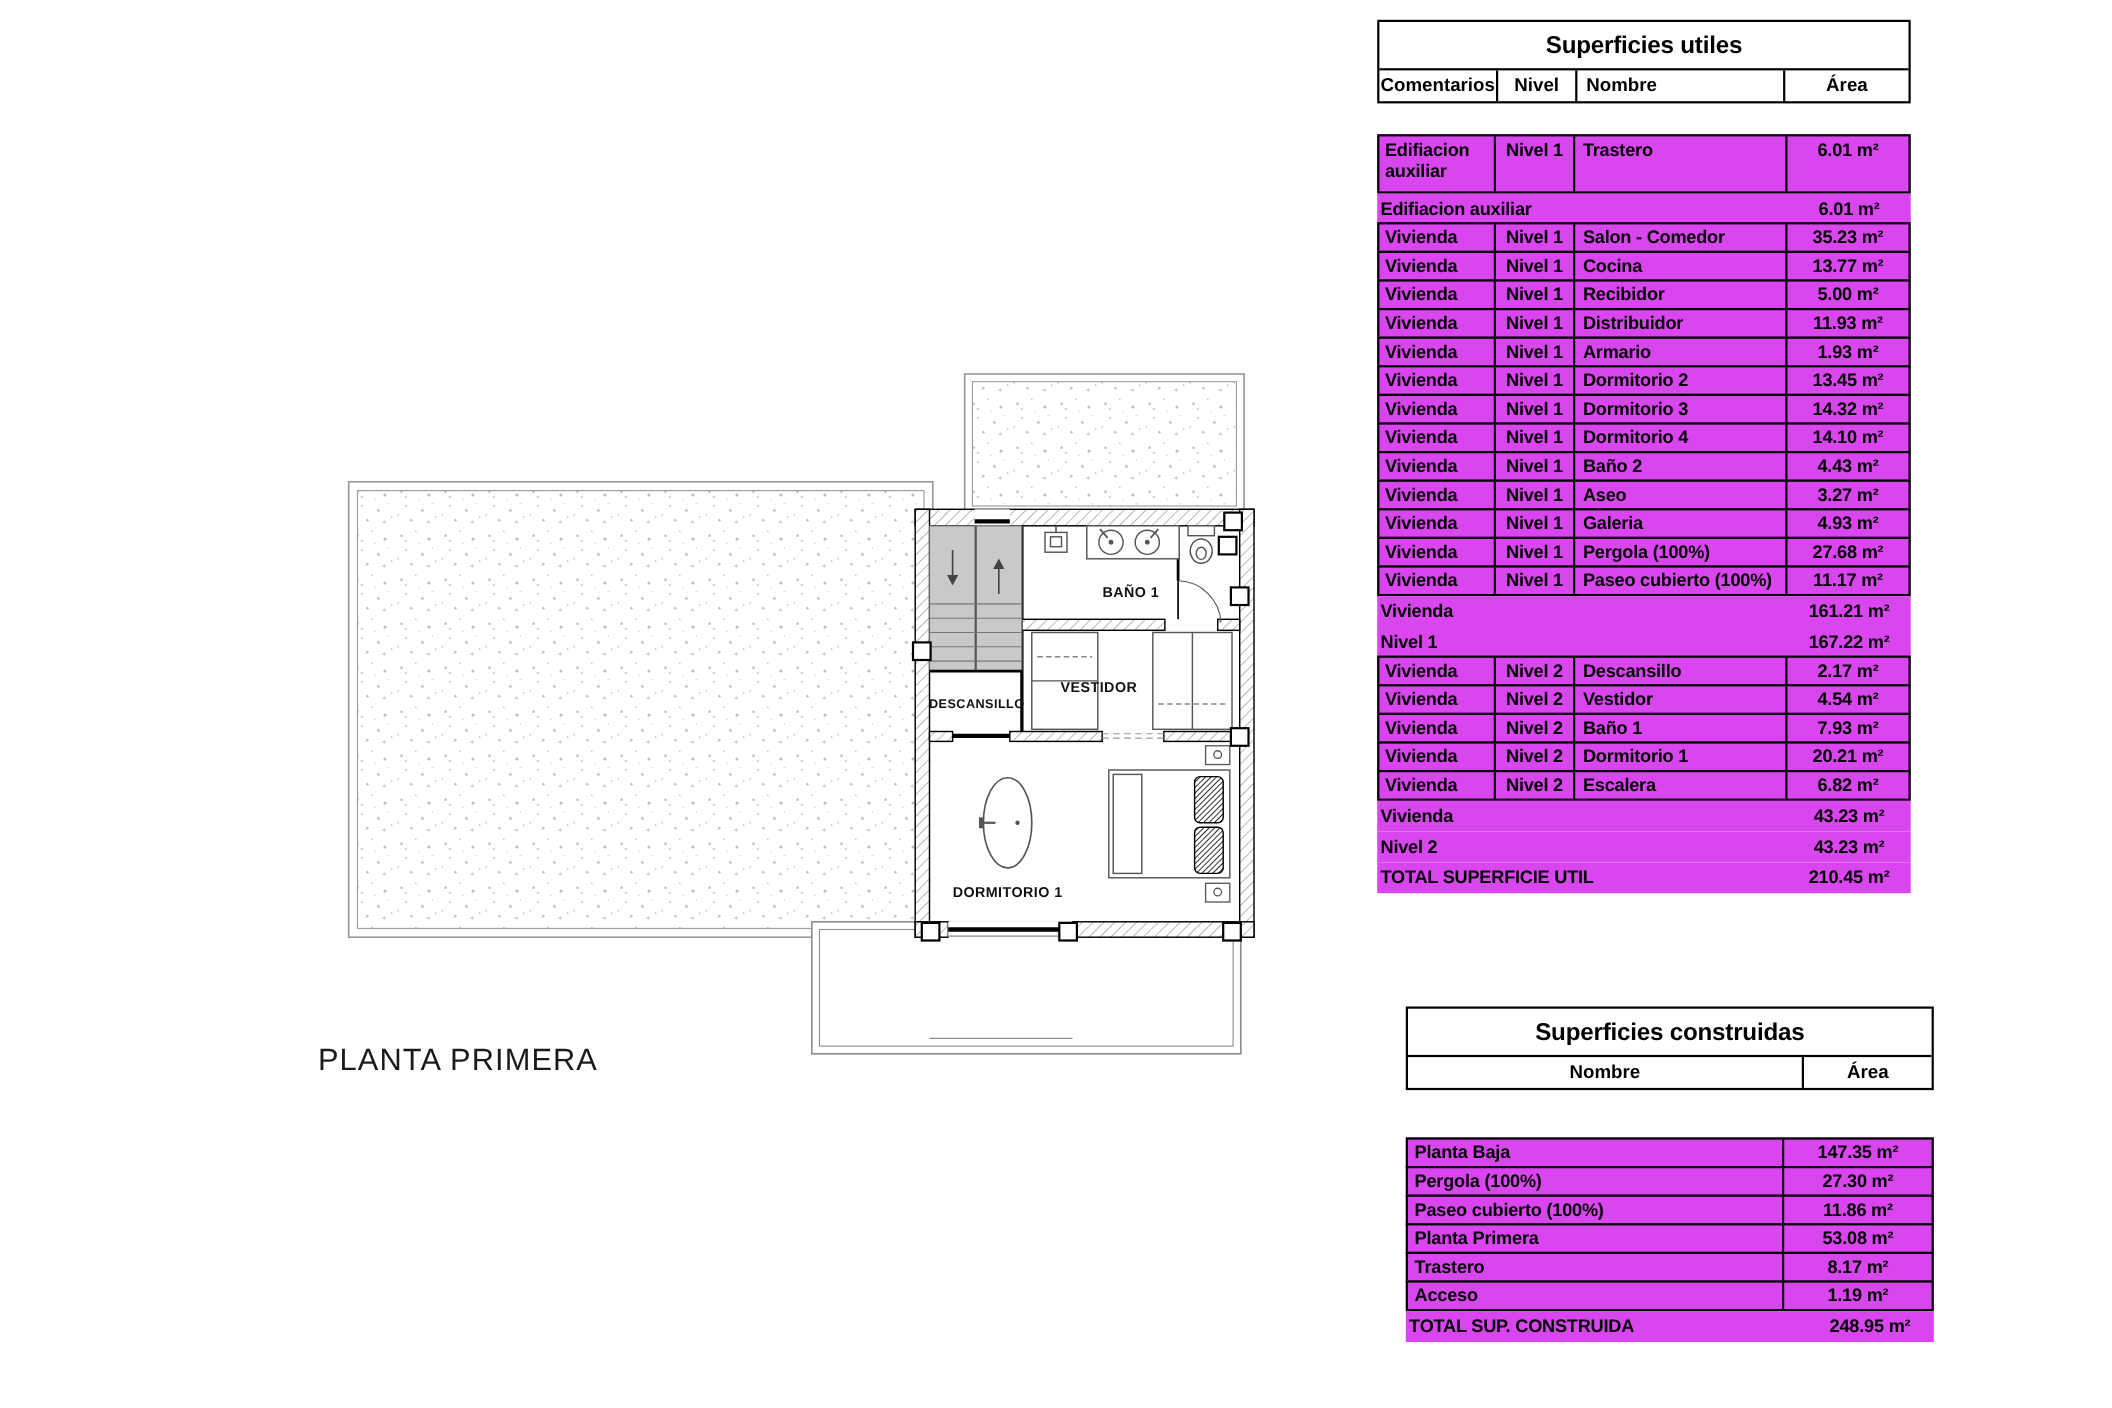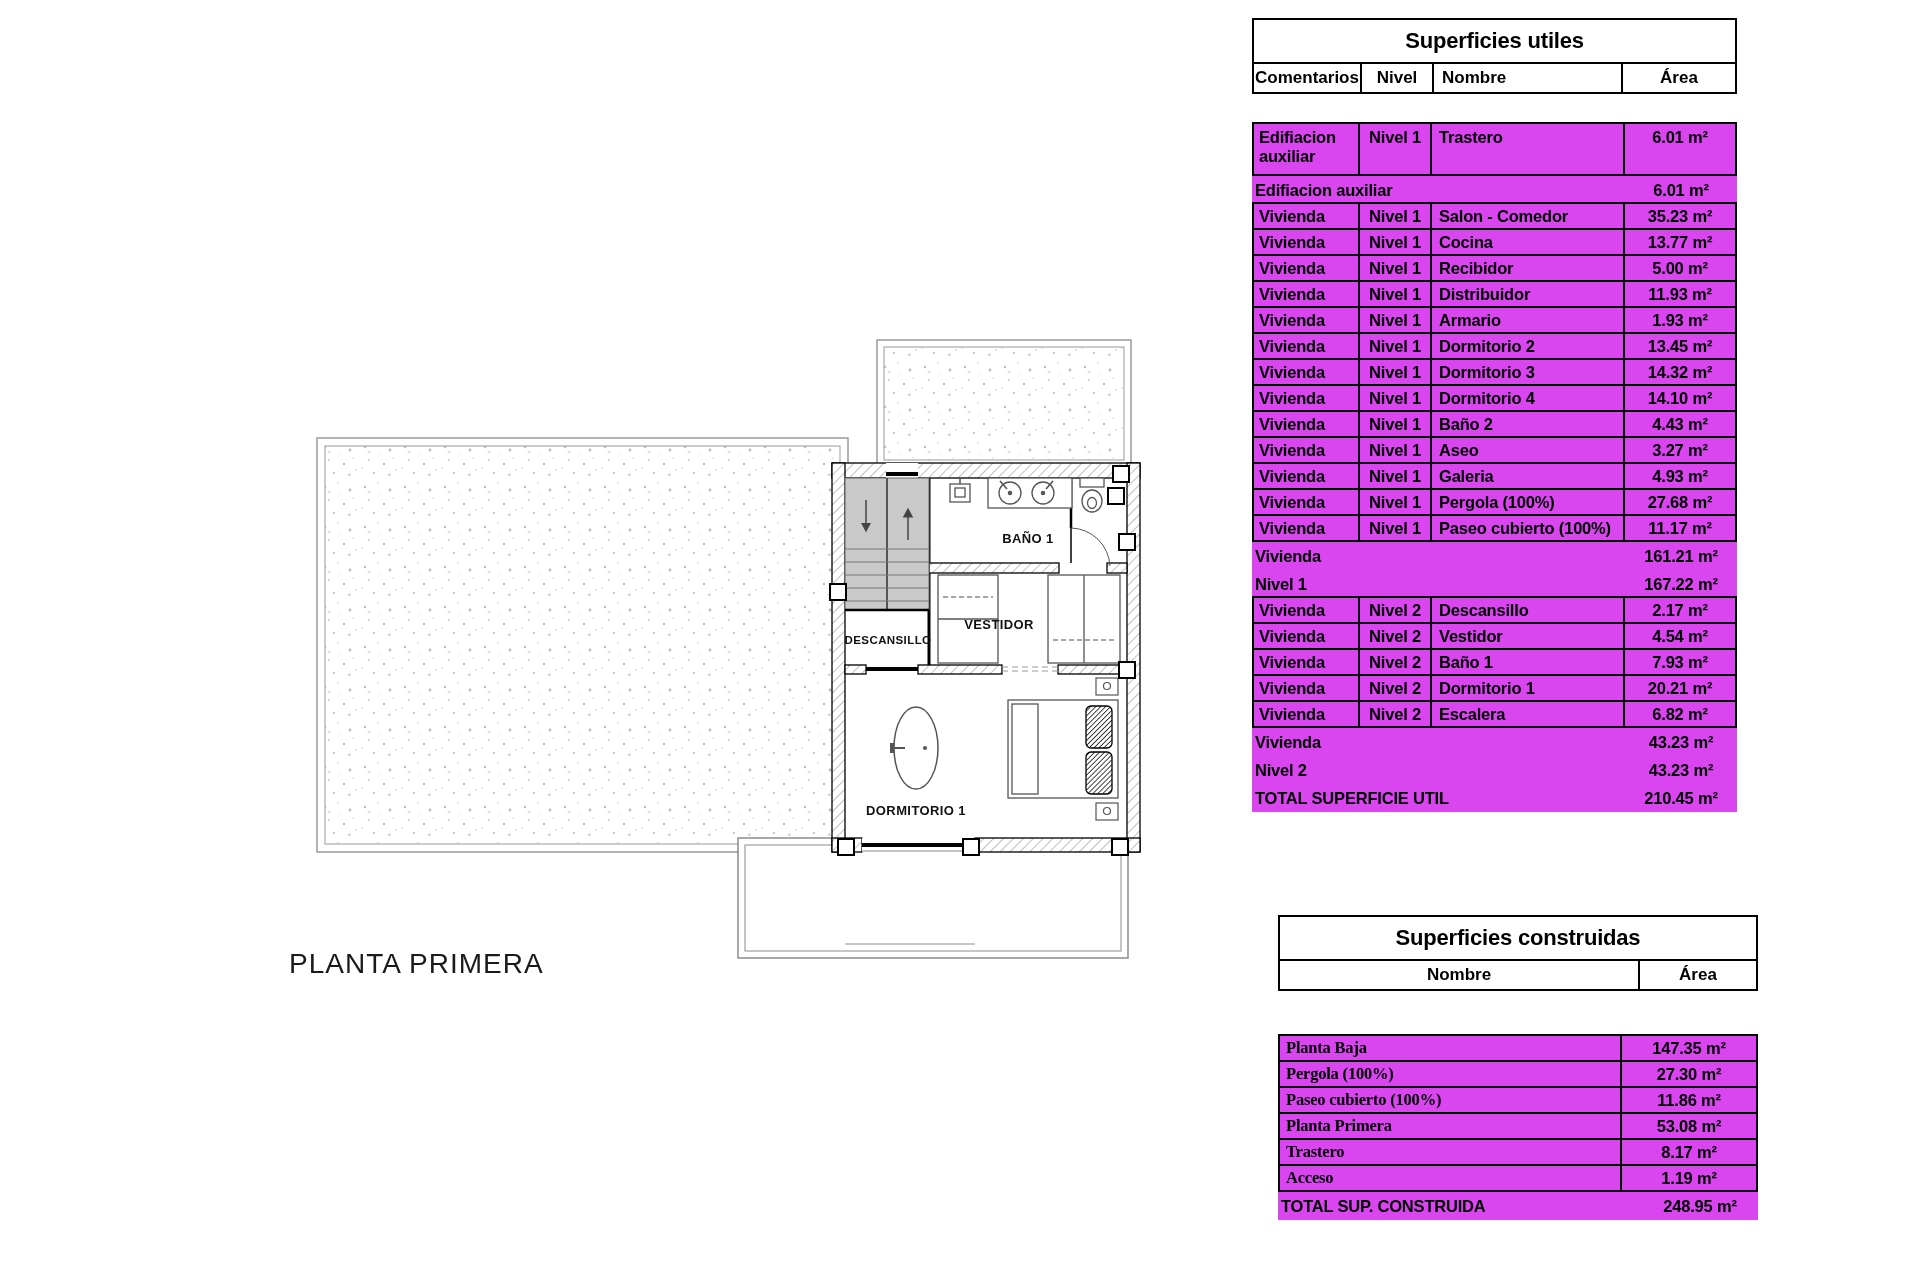--- a/index.html
+++ b/index.html
@@ -27,21 +27,21 @@
   .srow{display:flex;align-items:stretch;height:28px;font-weight:bold;font-size:16.5px;
         box-sizing:border-box;background:#d946ef;letter-spacing:-0.2px;}
   .srow.detail{border:2px solid #000;margin-top:-2px;}
   .srow.tall{height:54px;}
   .srow .cell{display:flex;align-items:center;box-sizing:border-box;}
   .srow.tall .cell{align-items:flex-start;padding-top:4px;line-height:1.15;}
   .c-com{width:104px;padding-left:5px;}
   .c-niv{width:72px;justify-content:center;border-left:2px solid #000;}
   .c-nom{flex:1;padding-left:7px;border-left:2px solid #000;}
   .c-area{width:112px;justify-content:center;border-left:2px solid #000;}
-  .c2-nom{flex:1;padding-left:6px;font-family:Liberation Serif, serif;}
+  .c2-nom{flex:1;padding-left:6px;}
   .c2-area{width:136px;justify-content:center;border-left:2px solid #000;}
   .s-label,.s-area{display:none;}
   .srow.subtotal{border:none;margin-top:0;}
   .srow.subtotal .s-label{display:flex;align-items:center;flex:1;padding-left:3px;}
   .srow.subtotal .s-area{display:flex;align-items:center;justify-content:center;width:112px;}
   #t2 .srow.subtotal .s-area{width:116px;}
 
   
   #plan-svg{position:absolute;left:180px;top:330px;width:1000px;height:670px;}
   .plan-caption{position:absolute;left:289px;top:948px;font-size:28px;font-weight:400;

